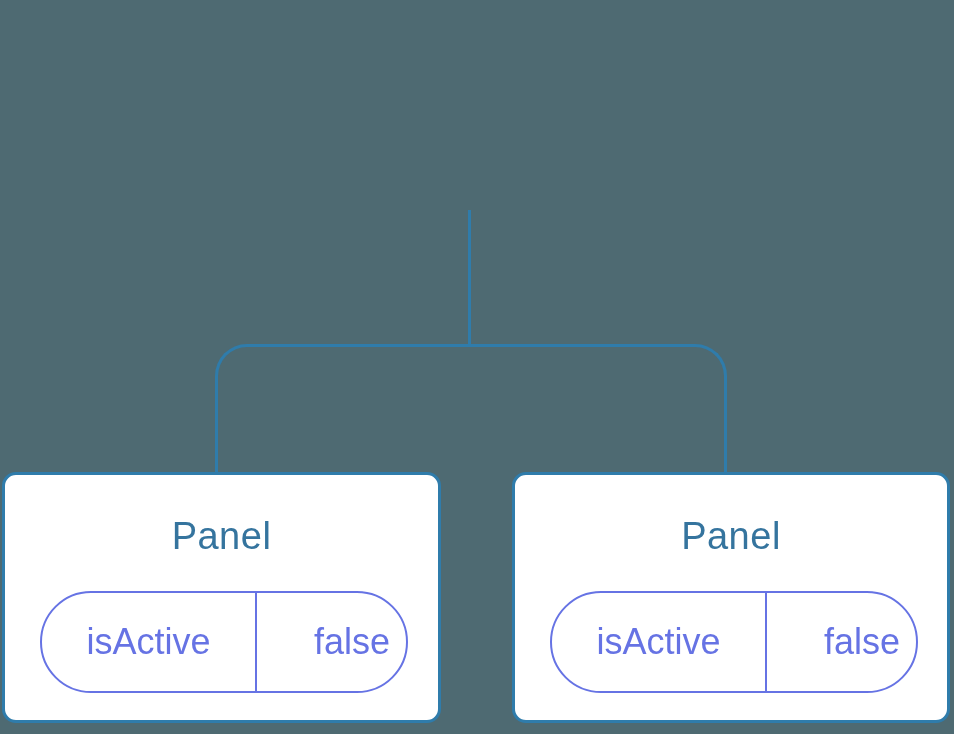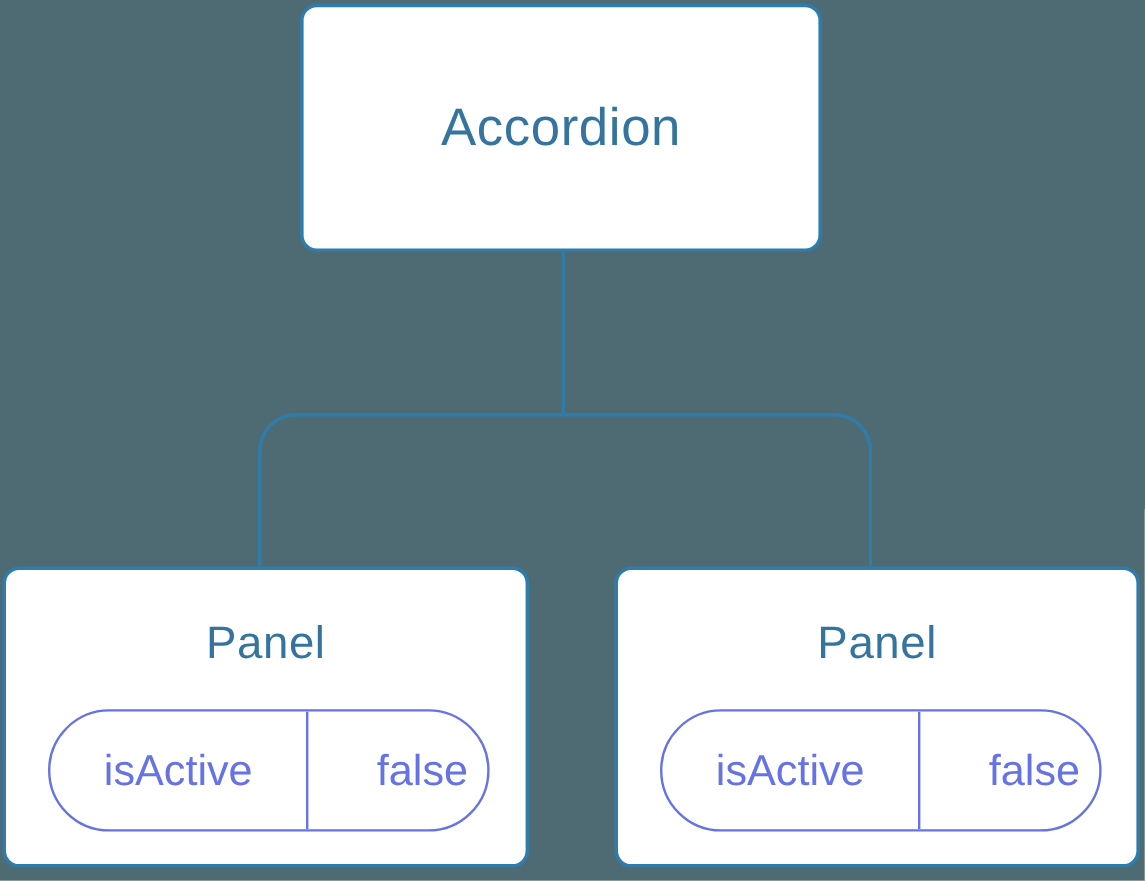--- a/index.html
+++ b/index.html
@@ -107,23 +107,20 @@
     border-bottom: none;
     border-radius: 32px 32px 0 0;
     background: transparent;
   }
 </style>
 </head>
 <body>
 
 <div class="stage">
 
-  <div class="node node-root">
-    <span class="node-label">Accordion</span>
-  </div>
 
   <div class="stem"></div>
   <div class="bracket"></div>
 
   <div class="node node-panel node-panel-left">
     <div class="panel-title">Panel</div>
     <div class="pill">
       <div class="pill-section name">isActive</div>
       <div class="pill-divider"></div>
       <div class="pill-section value">false</div>

